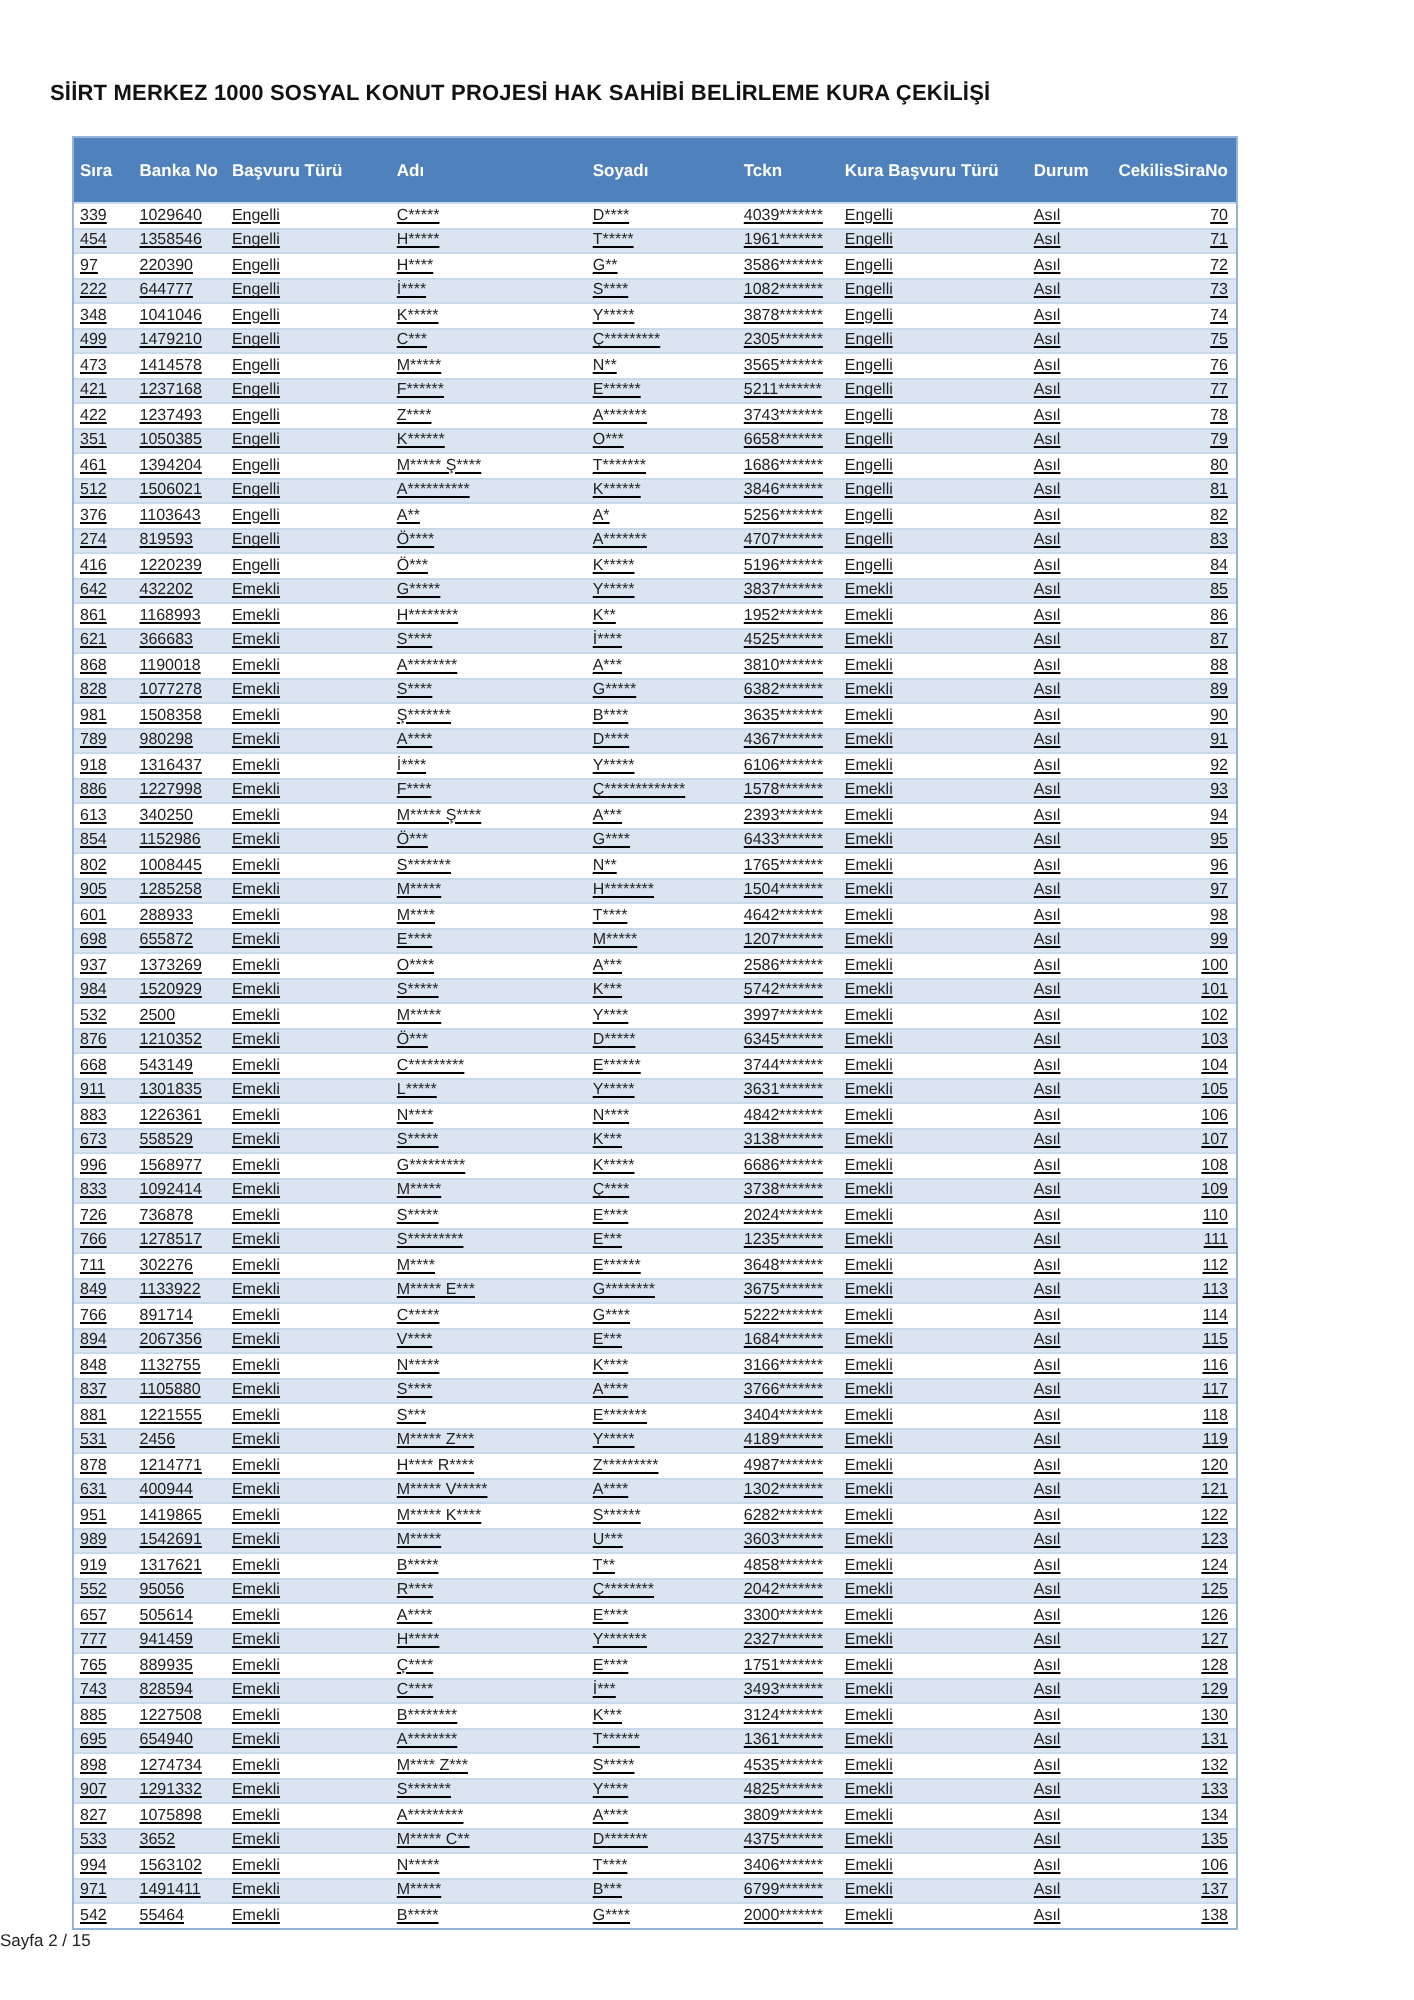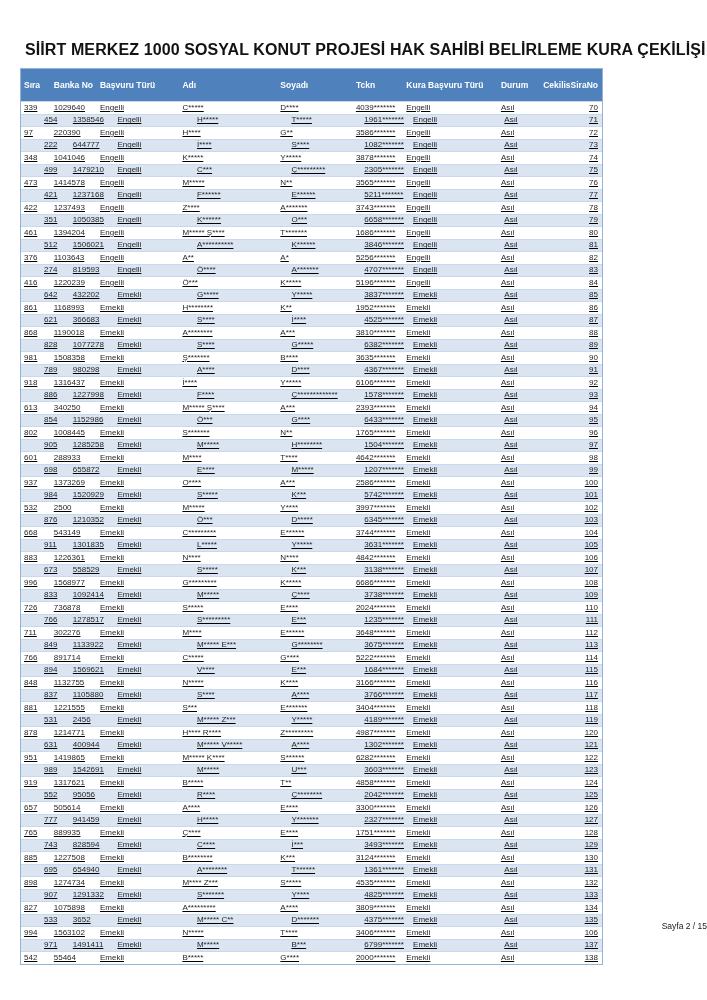--- a/index.html
+++ b/index.html
@@ -1,35 +1,35 @@
 <!DOCTYPE html>
 <html><head>
 <meta charset="utf-8">
 <style>
   * { margin:0; padding:0; box-sizing:border-box; }
   html,body { width:707px; height:1000px; }
   body { background:#ffffff; font-family:"Liberation Sans", sans-serif; position:relative; overflow:hidden; }
   .page { position:absolute; inset:0; background:#ffffff; }
-  .doc-title { position:absolute; left:25px; top:41px; font-size:16px; font-weight:bold; color:#121212; letter-spacing:.1px; white-space:nowrap; }
-  .table { position:absolute; left:20px; top:68px; width:583px; border:1px solid #95b3d7; background:#c2410c; }
+  .doc-title { position:absolute; left:25px; top:41px; font-size:11px; font-weight:bold; color:#121212; letter-spacing:.1px; white-space:nowrap; }
+  .table { position:absolute; left:36px; top:68px; width:583px; border:1px solid #95b3d7; background:#c2410c; }
   .thead { display:flex; height:32px; align-items:center; background:#4f81bd; color:#ffffff; font-weight:bold; font-size:8.5px; }
   .tbody { display:block;text-decoration:underline; }
   .tr { display:flex; height:12.5px; align-items:center; font-size:8px; color:#1f1f1f; border-top:1px solid #c9d9ec; background:#ffffff; }
-  .tr.alt { background:#dbe5f1;padding-left:20px; }
+  .tr.alt { background:#dbe5f1; }
   .th, .td { padding-left:3px; white-space:nowrap; overflow:visible; line-height:1; }
   .c0 { width:34px; }
   .c1 { width:53px; }
   .c2 { width:95px; }
   .c3 { width:113px; }
   .c4 { width:87px; }
   .c5 { width:58px; }
   .c6 { width:109px; }
   .c7 { width:36px; }
   .c8 { width:83px; text-align:right; padding-right:4px; }
-  .footer { position:absolute; left:0; right:0; top:921px; text-align:right; font-size:8.5px; color:#222222; }
+  .footer { position:absolute; left:0; right:0; top:965px; text-align:left; font-size:8.5px; color:#222222; }
 </style>
 </head>
 <body>
 
 <div class="page">
   <div class="doc-title">SİİRT MERKEZ 1000 SOSYAL KONUT PROJESİ HAK SAHİBİ BELİRLEME KURA ÇEKİLİŞİ</div>
 
   <div class="table">
     <div class="thead">
         <div class="th c0">Sıra</div>
@@ -533,21 +533,21 @@
           <div class="td c2">Emekli</div>
           <div class="td c3">C*****</div>
           <div class="td c4">G****</div>
           <div class="td c5">5222*******</div>
           <div class="td c6">Emekli</div>
           <div class="td c7">Asıl</div>
           <div class="td c8">114</div>
         </div>
         <div class="tr alt">
           <div class="td c0">894</div>
-          <div class="td c1">1569621</div>
+          <div class="td c1">2067356</div>
           <div class="td c2">Emekli</div>
           <div class="td c3">V****</div>
           <div class="td c4">E***</div>
           <div class="td c5">1684*******</div>
           <div class="td c6">Emekli</div>
           <div class="td c7">Asıl</div>
           <div class="td c8">115</div>
         </div>
         <div class="tr">
           <div class="td c0">848</div>

